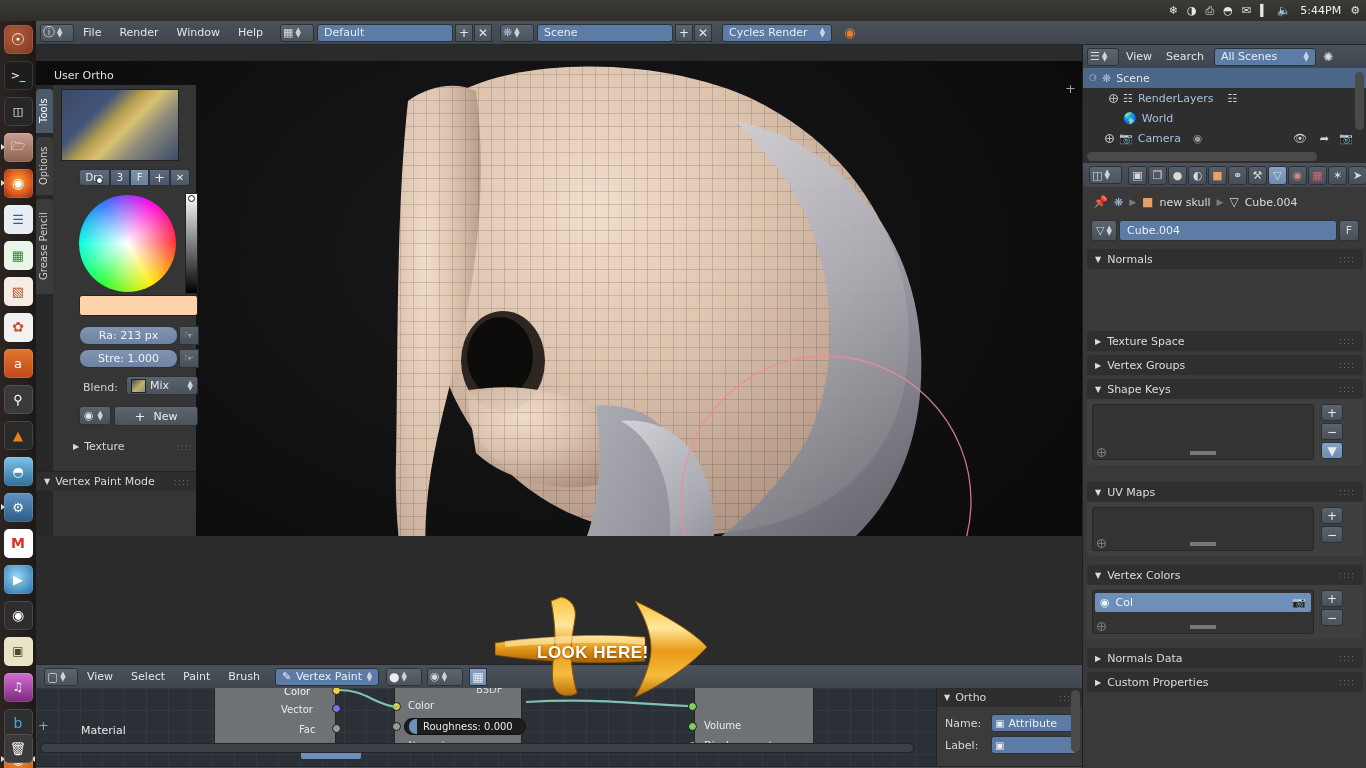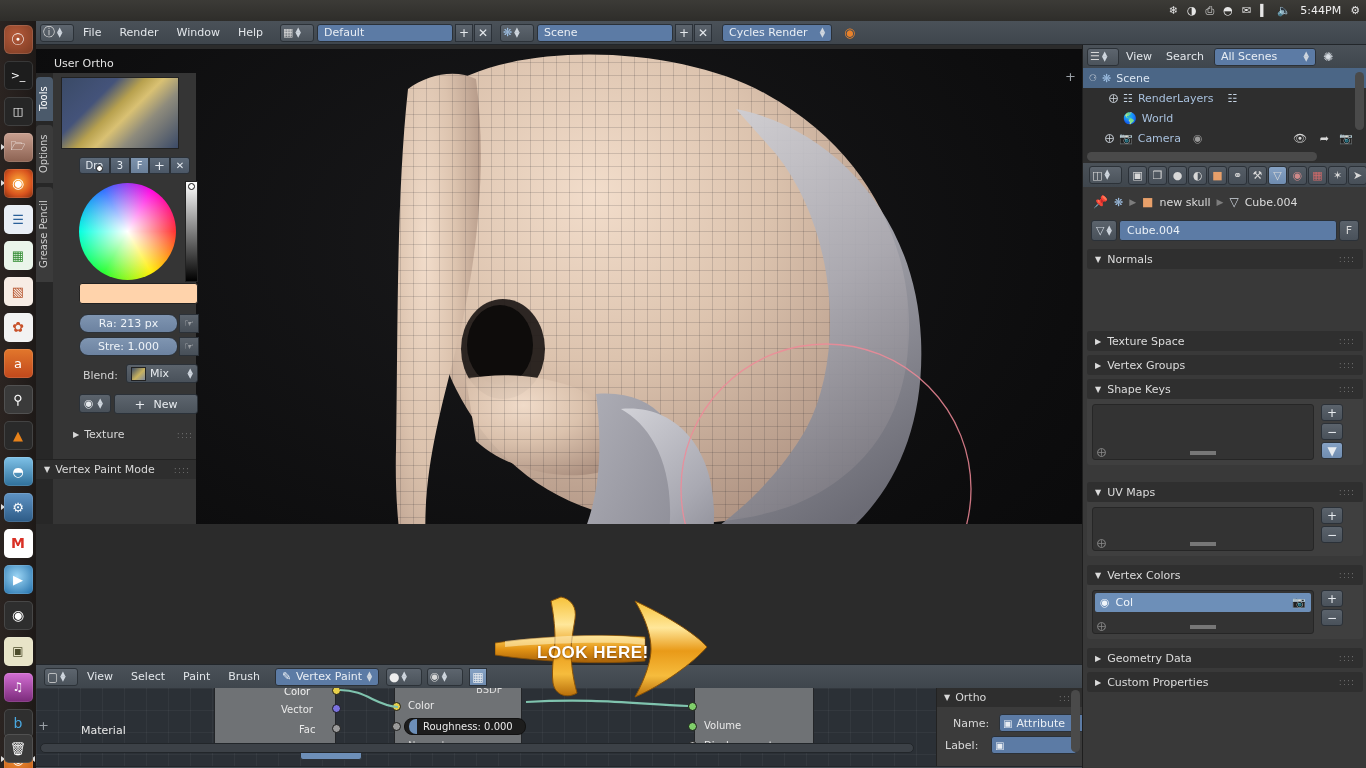--- a/index.html
+++ b/index.html
@@ -42,21 +42,21 @@
     padding:0 2px; gap:2px; margin-left:4px; }
   .spin { display:flex; flex-direction:column; line-height:5px; font-size:7px; color:#cfd6de; }
   .menu-item { padding:0 9px; font-size:11px; color:#e2e6ea; line-height:24px; cursor:default; }
   .field { height:18px; background:#5c7ba5; border:1px solid #2b3138; border-radius:3px;
     display:flex; align-items:center; padding:0 6px; color:#e9eef4; font-size:11px; }
   .sqbtn { width:18px; height:18px; background:linear-gradient(#5b636c,#49515a); border:1px solid #2b3138;
     display:flex; align-items:center; justify-content:center; font-size:12px; color:#e6eaee; }
   #stats { position:absolute; right:6px; top:0; line-height:24px; font-size:11px; color:#d6dce2; white-space:nowrap;}
 
   
-  #viewport { position:absolute; left:0; top:28px; width:1046px; height:475px;
+  #viewport { position:absolute; left:0; top:40px; width:1046px; height:475px;
     background:radial-gradient(ellipse 900px 620px at 48% 40%, #19191b 0%, #0d0d0e 60%, #070708 100%); overflow:hidden; }
   #vp-ortho { position:absolute; left:18px; top:8px; font-size:11px; color:#e2e2e2; }
   #vp-obj { position:absolute; left:70px; top:575px; font-size:11px; color:#c9c9c9; }
   #vp-axis { position:absolute; left:14px; top:530px; width:50px; height:55px; }
   #floorline { position:absolute; left:0; top:516px; width:1046px; height:26px;
     background:linear-gradient(#2e4a4e00,#33585c88 40%,#2f5054aa 55%,#2a4a4e00); }
   #vp-plus { position:absolute; right:6px; top:20px; color:#9aa0a6; font-size:13px; }
 
   
   #toolshelf { position:absolute; left:0; top:24px; width:160px; height:619px;
@@ -585,21 +585,21 @@
     </div>
 
     <div id="nscroll"></div>
 
     <div id="npanel">
       <div class="ph">
         <span style="font-size:8px">▼</span>
         <span>Ortho</span>
         <span class="dots" style="margin-left:auto">::::</span>
       </div>
-      <div class="npRow" style="left:16px;top:26px">
+      <div class="npRow" style="left:8px;top:26px">
         <span style="width:40px">Name:</span>
         <span class="npField" style="width:86px">
           <span style="font-size:10px">▣</span>
           <span>Attribute</span>
         </span>
       </div>
       <div class="npRow" style="left:8px;top:48px">
         <span style="width:40px">Label:</span>
         <span class="npField" style="width:86px">
           <span style="font-size:10px">▣</span>
@@ -820,21 +820,21 @@
           <div style="position:absolute;left:234px;top:5px;display:flex;flex-direction:column;gap:2px">
             <div class="sidebtn">+</div>
             <div class="sidebtn">−</div>
           </div>
         </div>
       </div>
 
       <div class="sec" style="top:485px">
         <div class="sechdr">
           <span style="font-size:8px">▶</span>
-          <span>Geometry Data</span>
+          <span>Normals Data</span>
           <span class="dots" style="margin-left:auto">::::</span>
         </div>
       </div>
 
       <div class="sec" style="top:509px">
         <div class="sechdr">
           <span style="font-size:8px">▶</span>
           <span>Custom Properties</span>
           <span class="dots" style="margin-left:auto">::::</span>
         </div>

